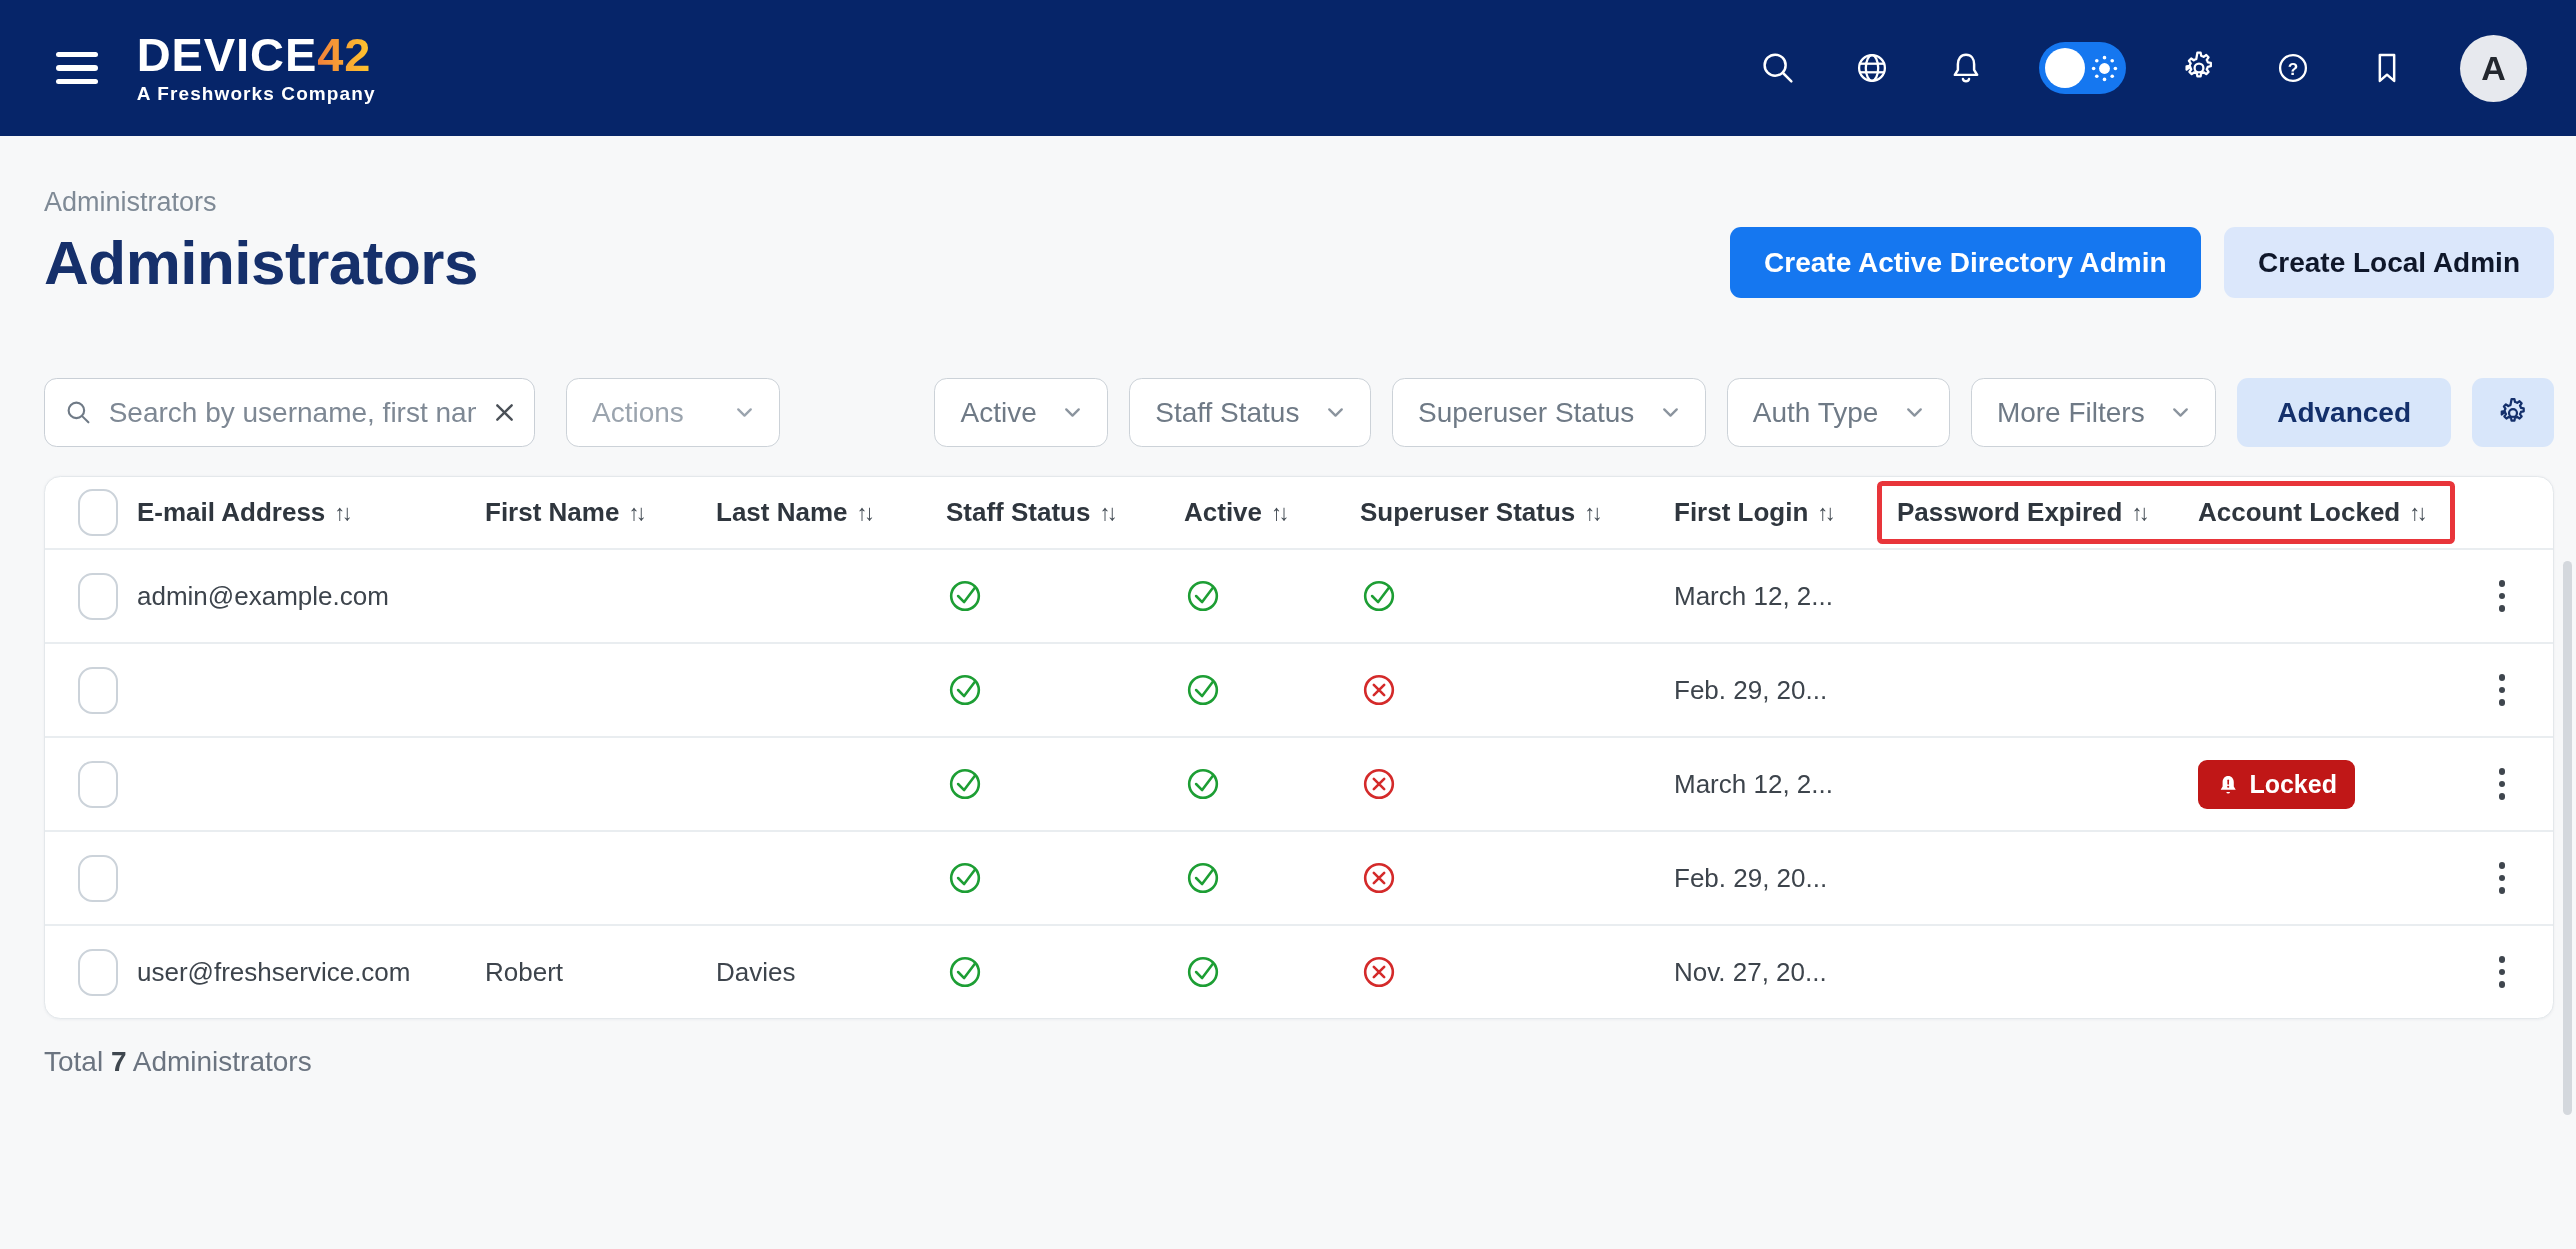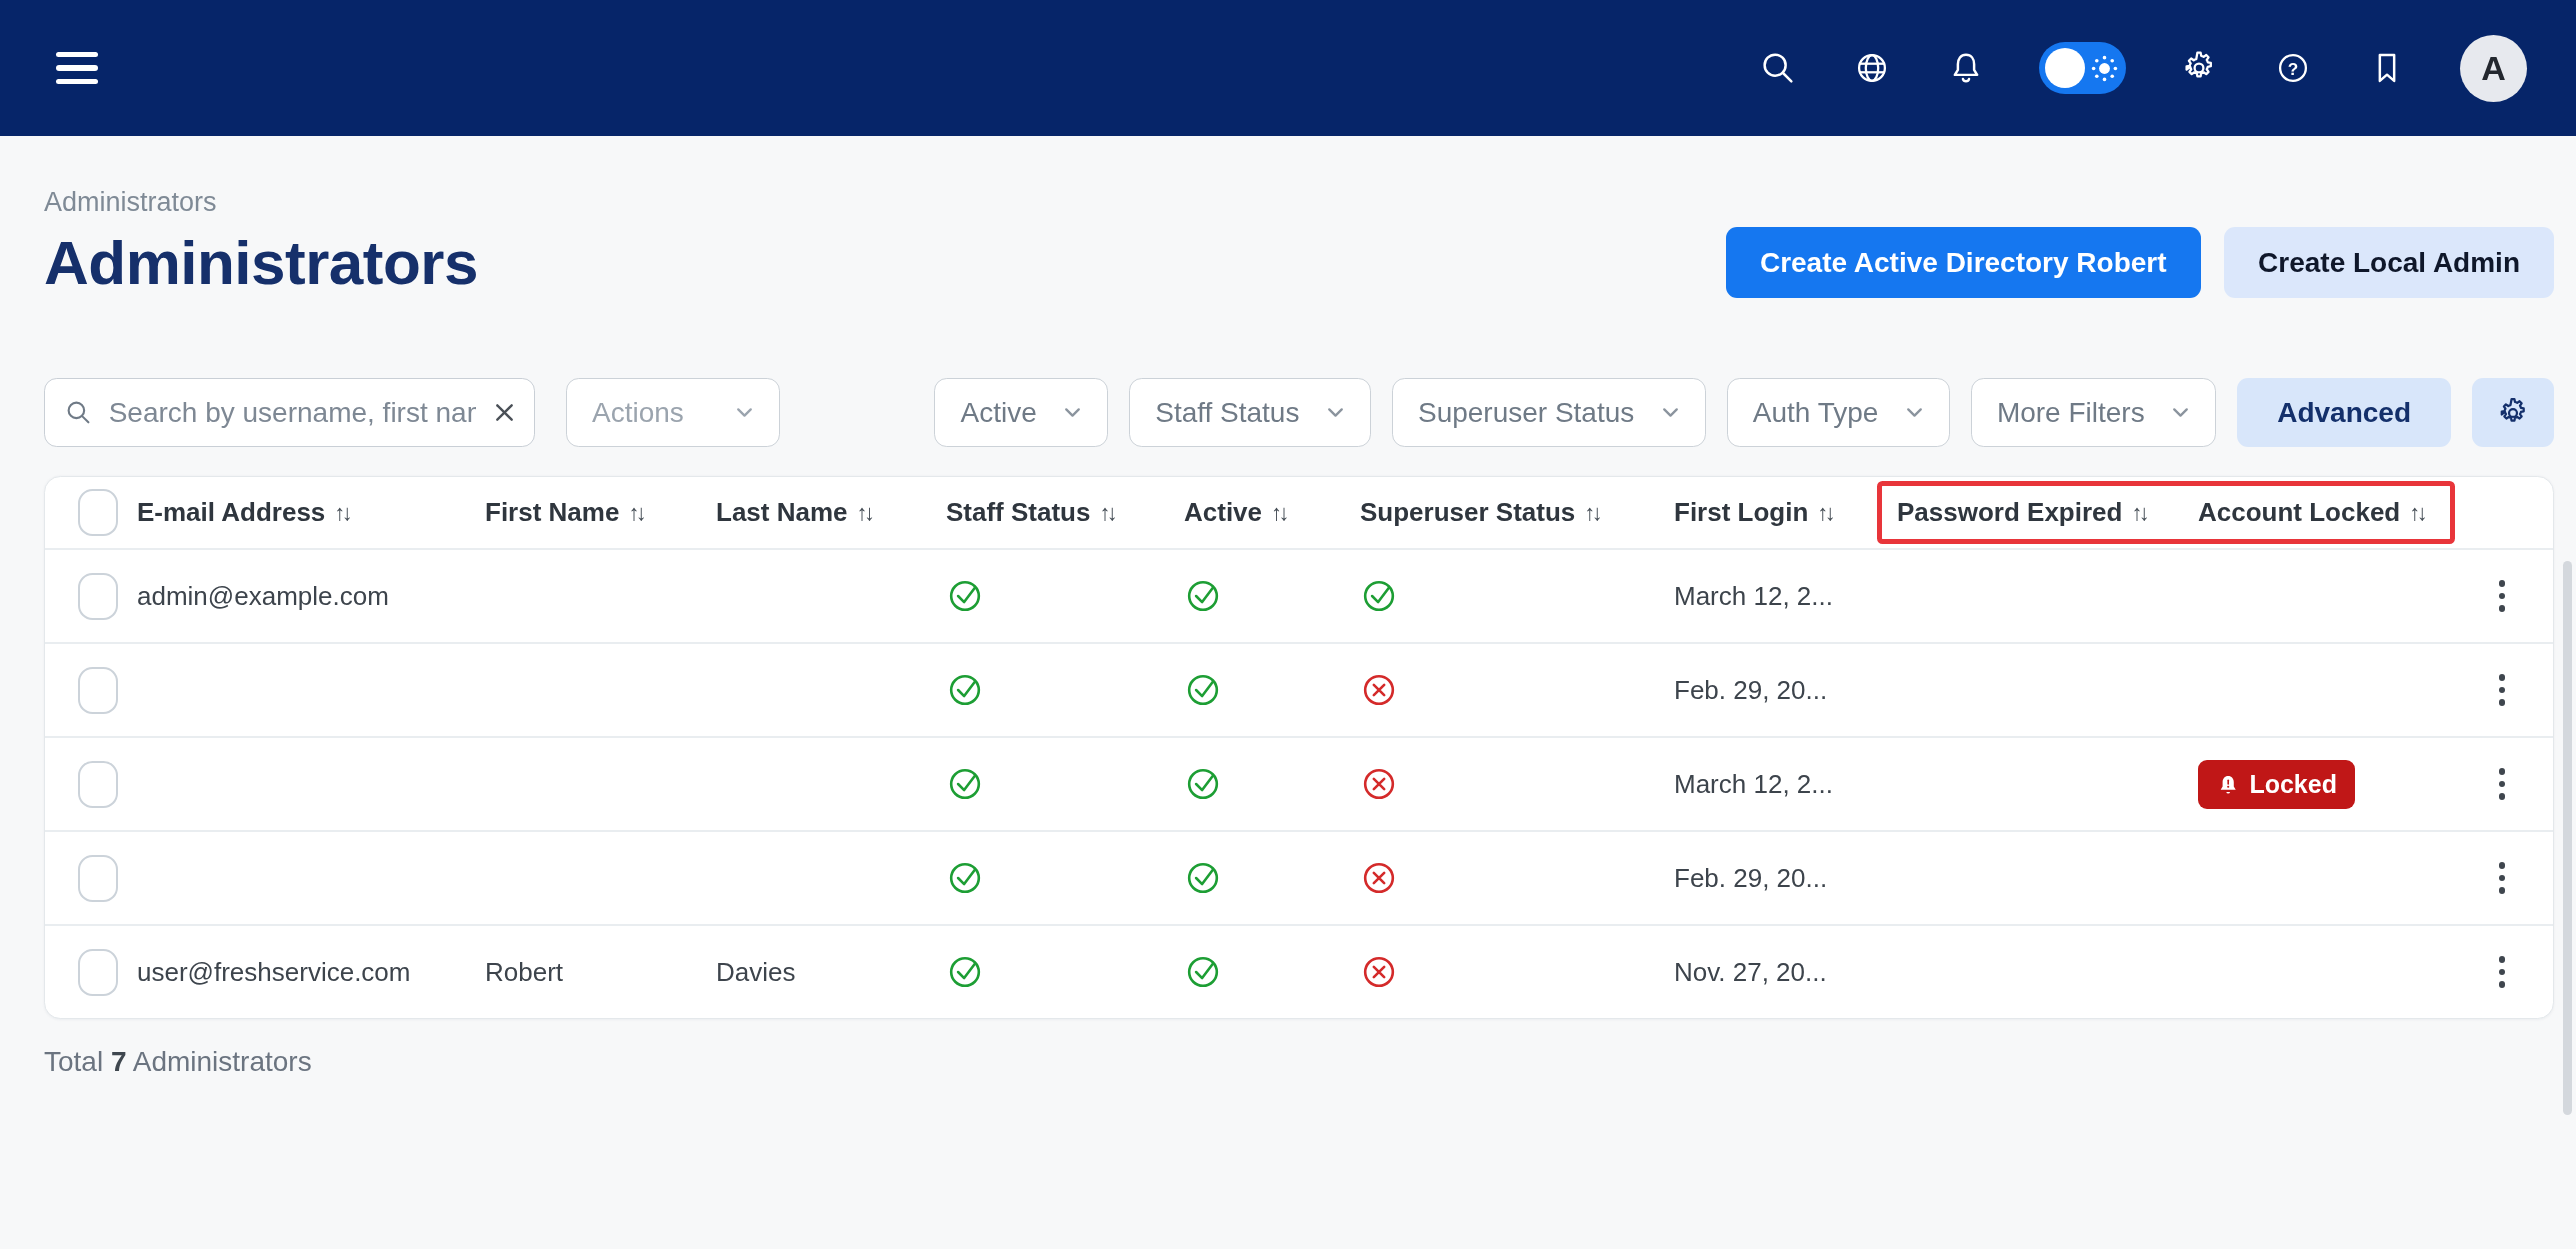--- a/index.html
+++ b/index.html
@@ -120,20 +120,24 @@
 </head>
 <body>
 
 <nav class="navbar">
   <div class="nav-left">
     <button class="hamburger">
         <span></span>
         <span></span>
         <span></span>
       </button>
+    <div class="brand">
+      <div class="brand-text"><span>DEVICE</span><span class="accent">42</span></div>
+      <div class="brand-sub">A Freshworks Company</div>
+    </div>
   </div>
   <div class="nav-right">
     <button class="icon-btn">
       <svg width="42" height="42" viewBox="0 0 44 44" fill="none" stroke="#ffffff" stroke-width="2.6" stroke-linecap="round">
         <circle cx="19" cy="19" r="11"></circle>
           <line x1="27.5" y1="27.5" x2="36" y2="36"></line>
       </svg>
     </button>
     <button class="icon-btn">
       <svg width="42" height="42" viewBox="0 0 44 44" fill="none" stroke="#ffffff" stroke-width="2.4">
@@ -185,21 +189,21 @@
       </button>
   </div>
 </nav>
 
 <main class="main">
   <div class="breadcrumb">Administrators</div>
 
   <div class="title-row">
     <h1 class="page-title">Administrators</h1>
     <div class="title-buttons">
-      <button class="btn btn-primary">Create Active Directory Robert</button>
+      <button class="btn btn-primary">Create Active Directory Admin</button>
       <button class="btn btn-secondary">Create Local Admin</button>
     </div>
   </div>
 
   <div class="toolbar">
     <div class="search-box">
       <svg width="31" height="31" viewBox="0 0 44 44" fill="none" stroke="#6f7a86" stroke-width="3" stroke-linecap="round">
         <circle cx="19" cy="19" r="11"></circle>
           <line x1="27.5" y1="27.5" x2="36" y2="36"></line>
       </svg>

